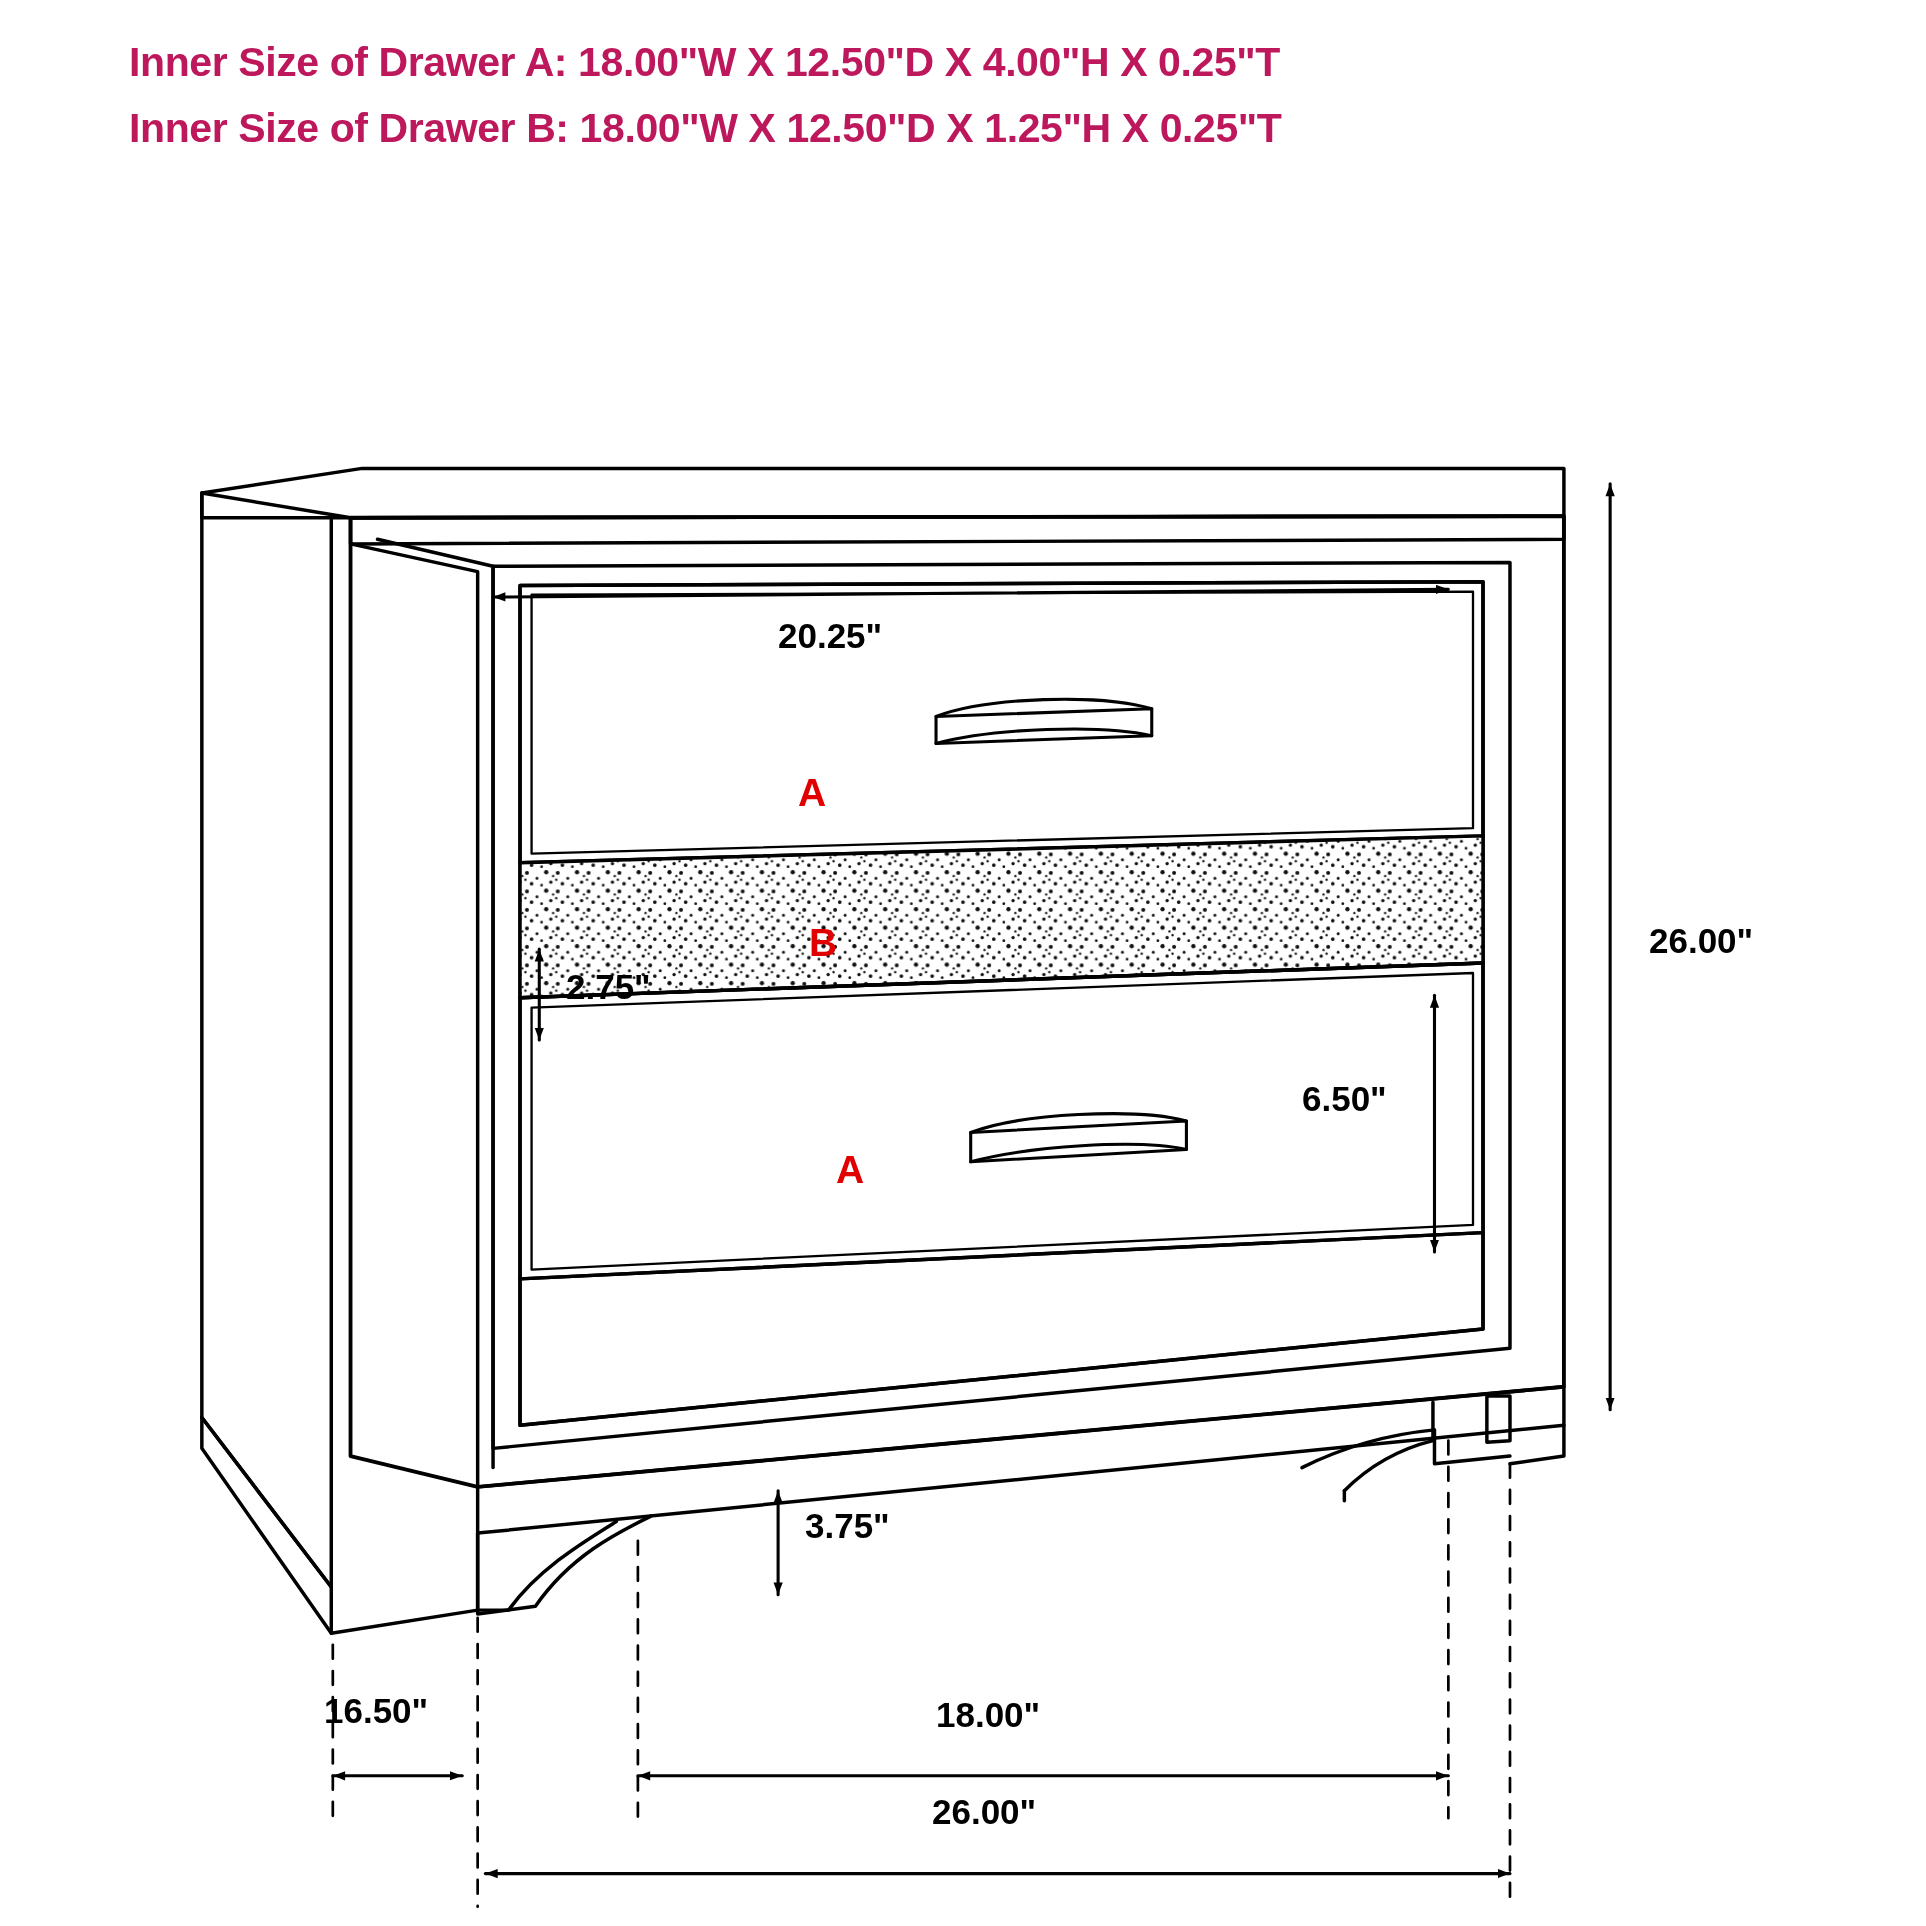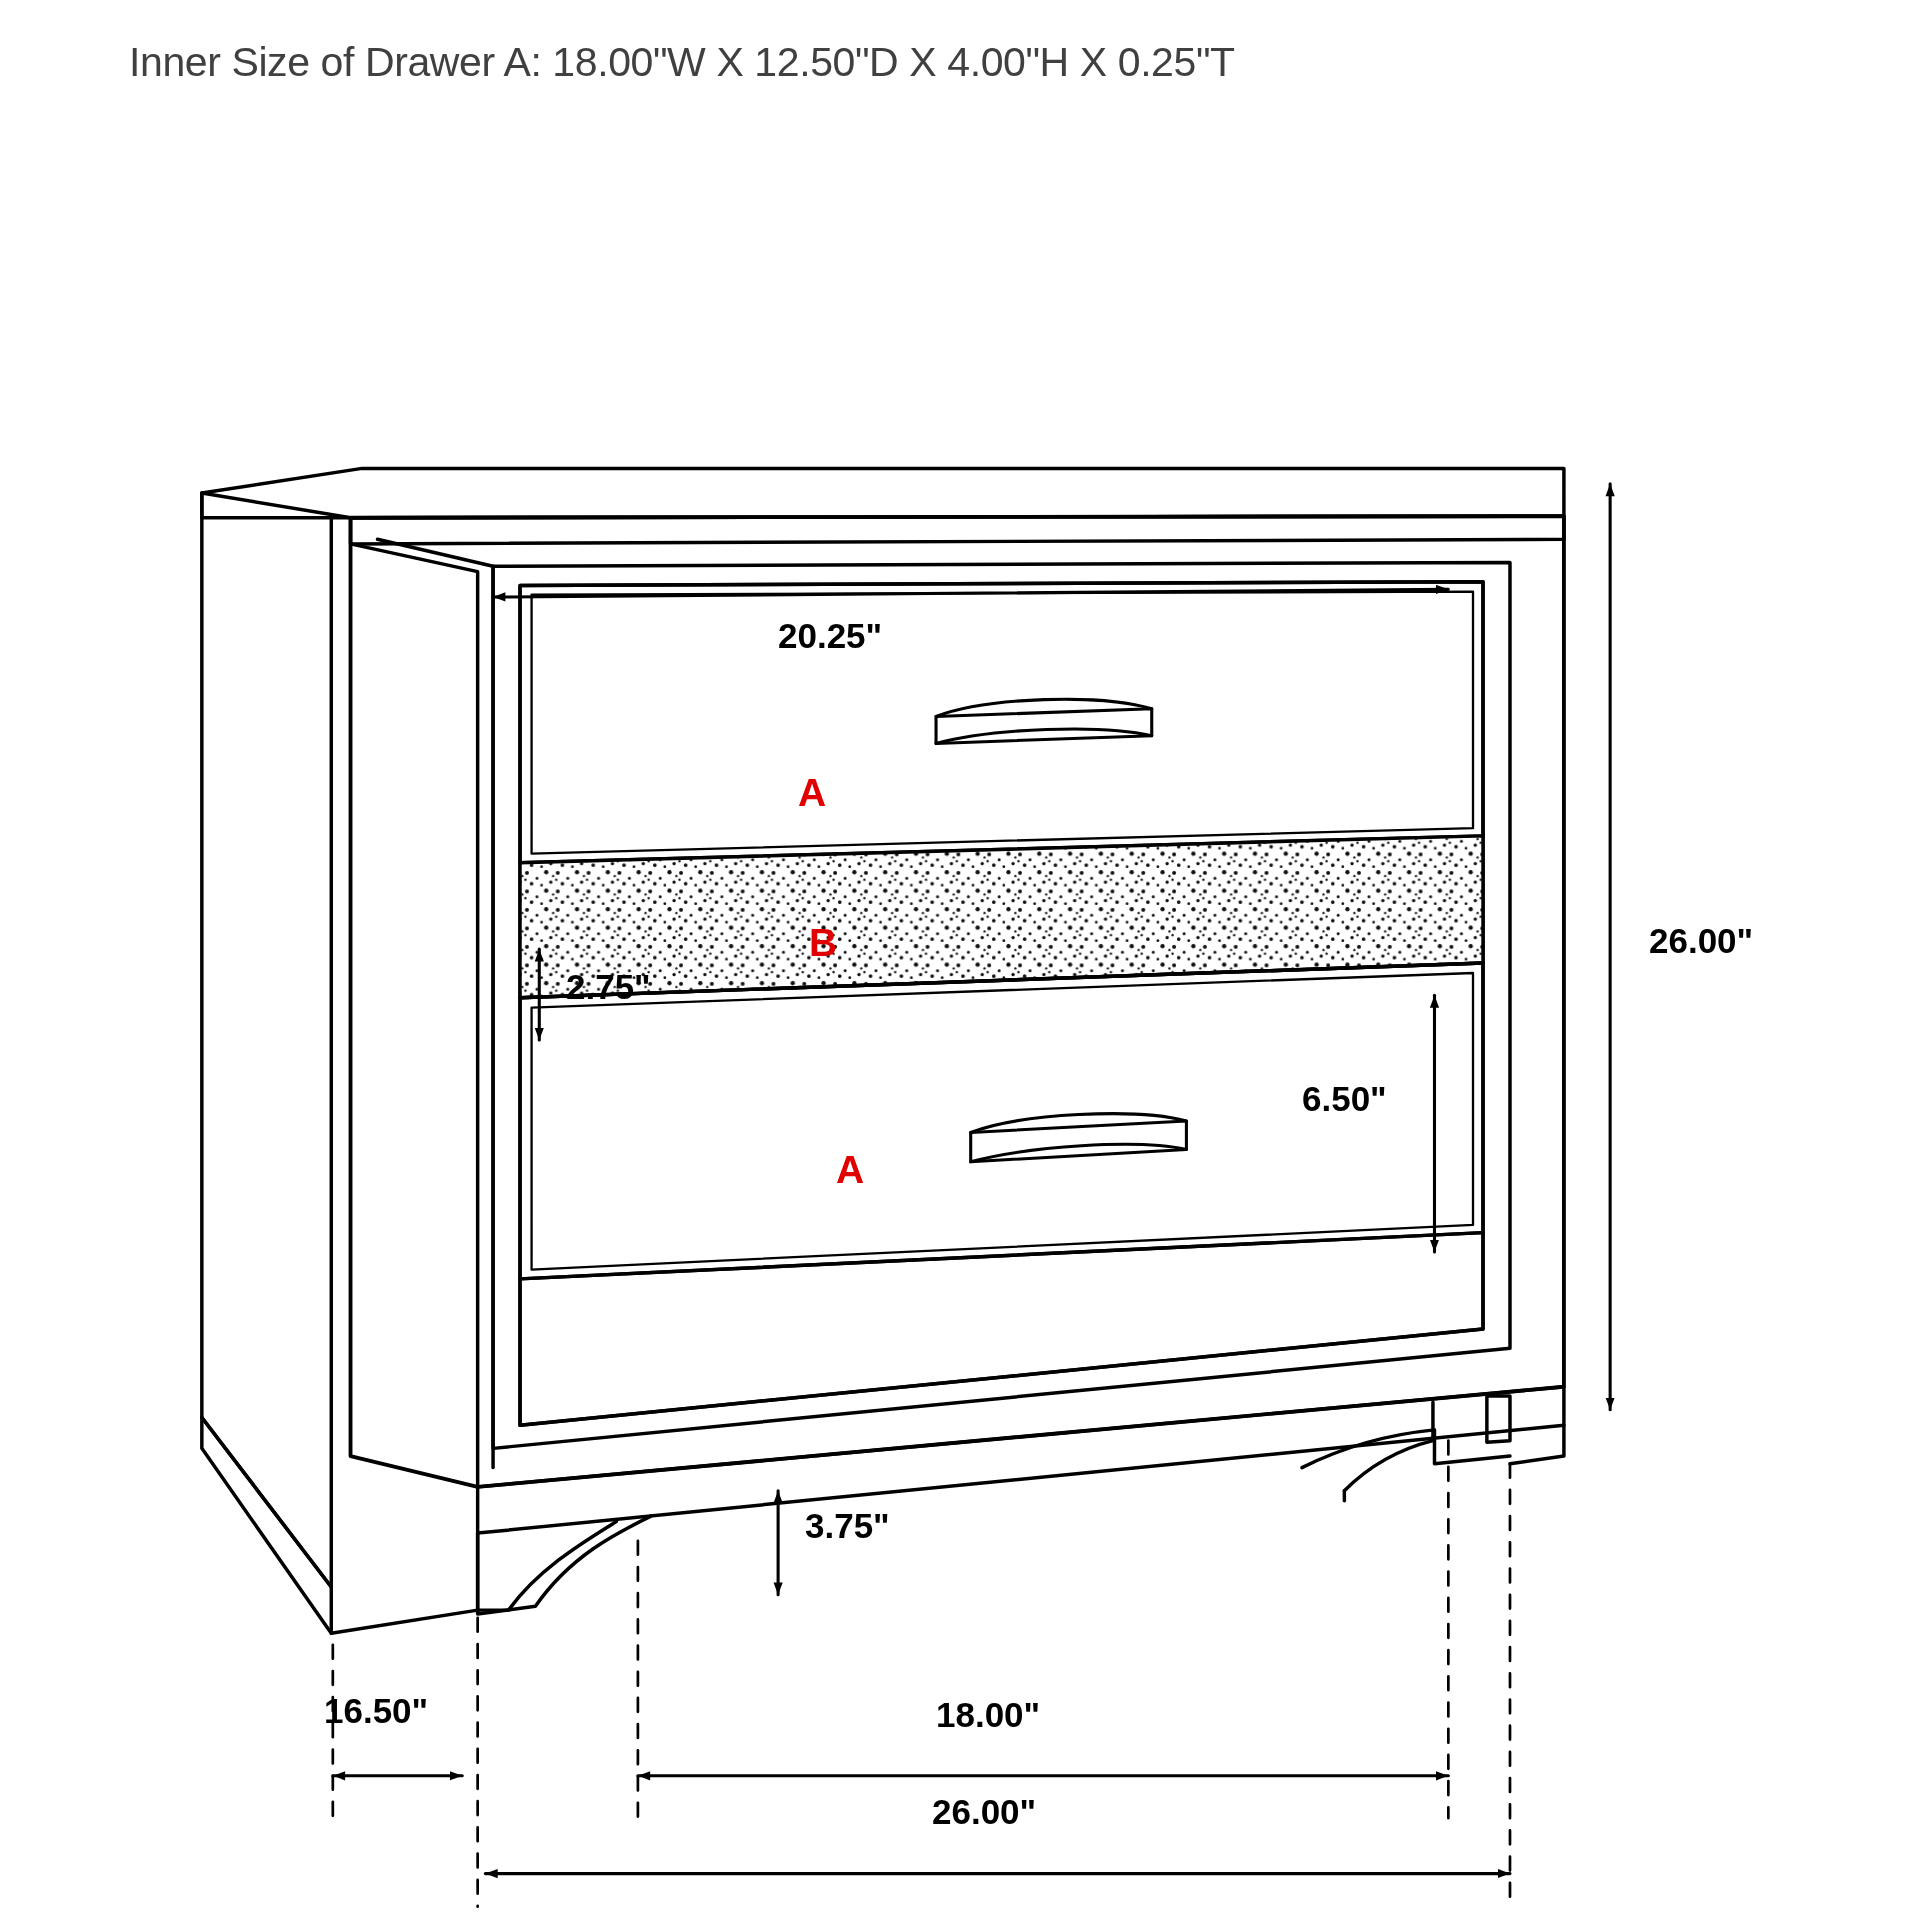--- a/index.html
+++ b/index.html
@@ -15,22 +15,22 @@
     overflow: hidden;
   }
   #root {
     position: absolute;
     left: 0; top: 0;
     width: 1926px;
     height: 1926px;
   }
   .header-text {
     position: absolute;
-    font-weight: normal;
-    color: #404040;
+    font-weight: bold;
+    color: #be185d;
     font-size: 41px;
     letter-spacing: -0.4px;
     white-space: nowrap;
     text-align: center;
   }
   #hdr1 { left: 129px; top: 39px; }
   #hdr2 { left: 129px; top: 105px; }
 
   svg#diagram {
     position: absolute;
@@ -52,20 +52,21 @@
     font-size: 39px;
     white-space: nowrap;
   }
 </style>
 </head>
 <body>
 
 <div id="root">
 
   <div class="header-text" id="hdr1">Inner Size of Drawer A: 18.00"W X 12.50"D X 4.00"H X 0.25"T</div>
+  <div class="header-text" id="hdr2">Inner Size of Drawer B: 18.00"W X 12.50"D X 1.25"H X 0.25"T</div>
 
   <svg id="diagram" viewBox="0 0 2500 2500">
     <defs>
       <marker id="arrEnd" markerWidth="18" markerHeight="18" refX="16" refY="6" orient="auto" markerUnits="userSpaceOnUse">
         <path d="M0,0 L16,6 L0,12 z" fill="#000"></path>
       </marker>
       <marker id="arrStart" markerWidth="18" markerHeight="18" refX="0" refY="6" orient="auto" markerUnits="userSpaceOnUse">
         <path d="M16,0 L0,6 L16,12 z" fill="#000"></path>
       </marker>
       <pattern id="speckle" width="40" height="24" patternUnits="userSpaceOnUse">

